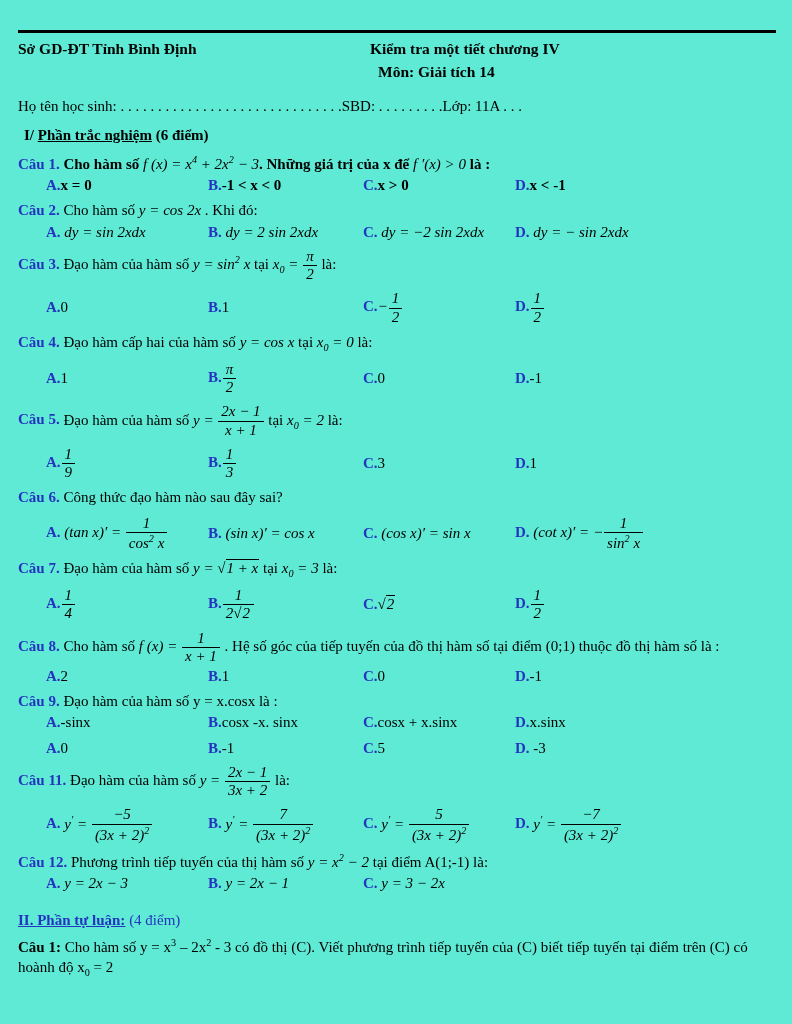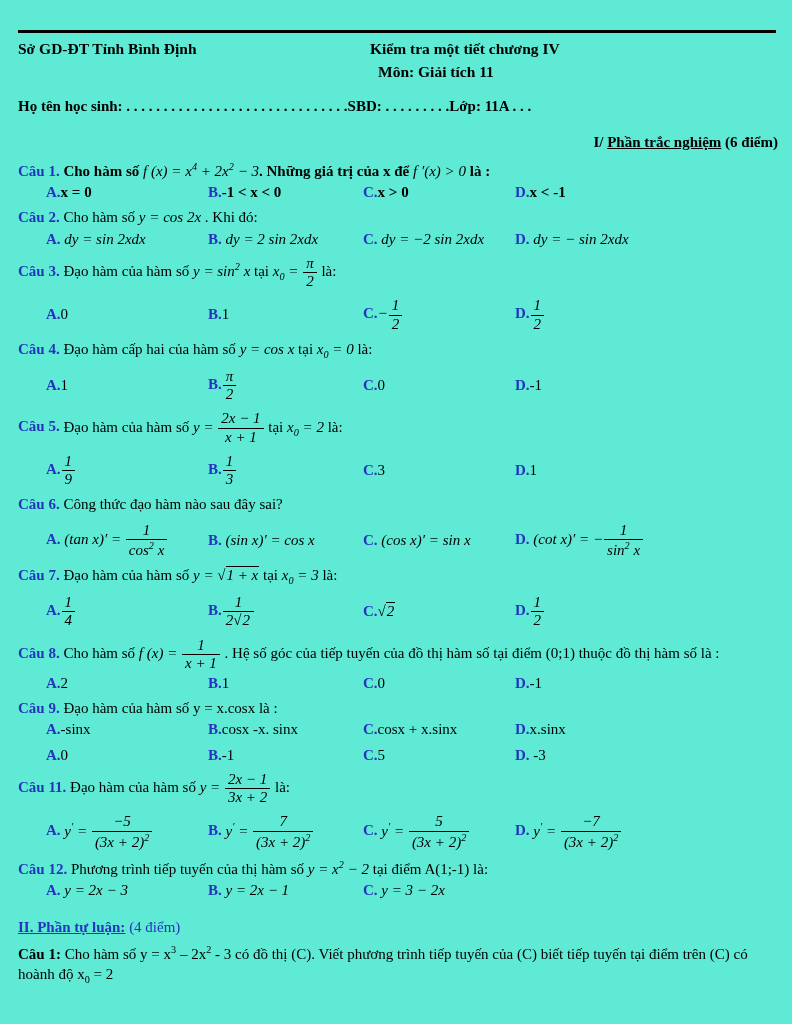--- a/index.html
+++ b/index.html
@@ -10,22 +10,22 @@
     padding: 4px 14px 0 18px;
     font-family: "Liberation Serif", serif;
     font-size: 15px; line-height: 1.28; color: #000;
     background: #5eead4;
   }
   .top-rule { border-top: 3px solid #000; margin: 26px 2px 6px 0; }
   .header-row { display: flex; font-weight: bold; font-size: 15.5px; }
   .header-left { width: 352px; }
   .header-left div, .header-right div { margin-bottom: 3px; }
   .subject-line { padding-left: 8px; }
-  .student-line { margin-top: 12px; font-weight: bold; }
-  .section-title { margin-top: 17px; margin-bottom: 8px; font-weight: bold; padding-left: 6px; text-align: right; }
+  .student-line { margin-top: 12px; }
+  .section-title { margin-top: 10px; margin-bottom: 8px; font-weight: bold; padding-left: 6px; }
   .u { text-decoration: underline; }
   .question { margin-top: 6px; }
   .q-label { color: var(--blue); font-weight: bold; }
   .q-body { }
   .q-options {
     display: grid;
     grid-template-columns: 162px 155px 152px auto;
     align-items: center;
     margin: 2px 0 2px 28px;
   }
@@ -51,21 +51,21 @@
 <div class="page">
 
   <div class="top-rule"></div>
 
   <div class="header-row">
     <div class="header-left">
       <div>Sở GD-ĐT Tỉnh Bình Định</div>
     </div>
     <div class="header-right">
       <div>Kiểm tra một tiết chương IV</div>
-      <div class="subject-line">Môn: Giải tích 11</div>
+      <div class="subject-line">Môn: Giải tích 14</div>
     </div>
   </div>
 
   <div class="student-line">Họ tên học sinh: . . . . . . . . . . . . . . . . . . . . . . . . . . . . . .SBD: . . . . . . . . .Lớp: 11A . . .</div>
 
   <div class="section-title">
     <span>I/</span>
     <span class="u">Phần trắc nghiệm</span>
     <span>(6 điểm)</span>
   </div>

